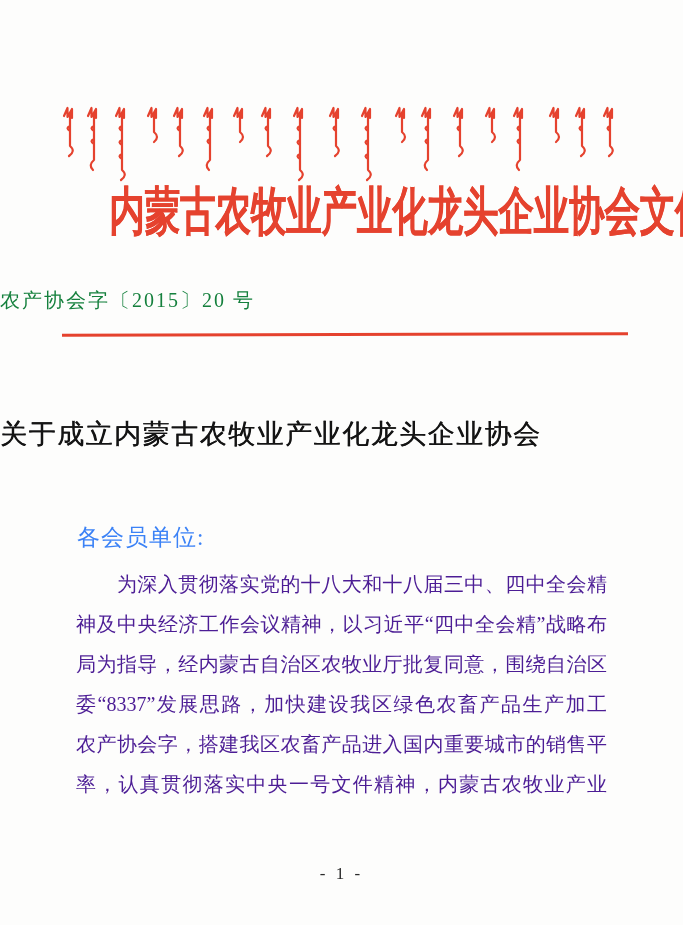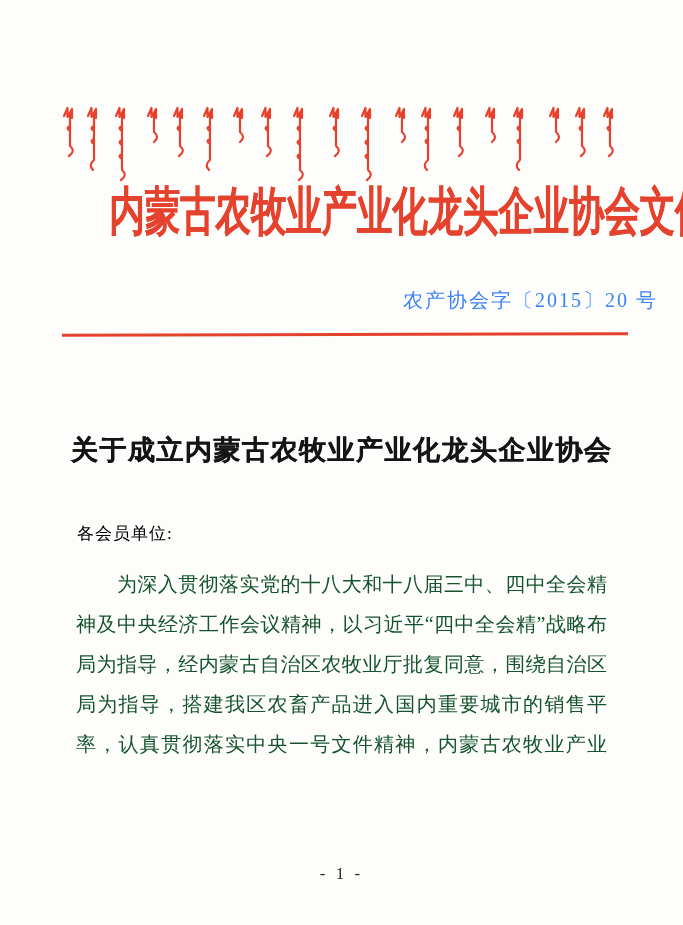--- a/index.html
+++ b/index.html
@@ -38,71 +38,70 @@
     transform-origin: 50% 50%;
     text-shadow: 0.6px 0 0 #e5422e;
   }
 
   
   .doc-number {
     position: absolute;
     top: 287px;
     left: 0;
     width: 658px;
-    text-align: right;
+    text-align: left;
     font-size: 20px;
     letter-spacing: 2px;
-    color: #3b82f6;
+    color: #15803d;
   }
 
   
   .red-rule {
     position: absolute;
     top: 333px;
     left: 62px;
     width: 566px;
     height: 3px;
     background: #e5422e;
     transform: rotate(-0.15deg);
   }
 
   
   .notice-title {
     position: absolute;
-    top: 431px;
+    top: 415px;
     left: 0;
     width: 683px;
-    text-align: center;
-    font-weight: bold;
+    font-weight: normal;
     font-size: 27px;
     line-height: 38px;
     letter-spacing: 1.5px;
     color: #141414;
     text-shadow: 0.4px 0 0 #141414;
   }
 
   
   .salutation {
     position: absolute;
     top: 522px;
     left: 77px;
-    font-size: 17px;
+    font-size: 23px;
     letter-spacing: 1px;
-    color: #000000;
+    color: #3b82f6;
     font-family: Liberation Serif, serif;
   }
 
   
   .body-text {
     position: absolute;
     top: 564px;
     left: 76px;
     width: 531px;
     font-size: 20px;
-    color: #14532d;
+    color: #4c1d95;
   }
   .body-line {
     height: 40px;
     line-height: 40px;
     text-align: justify;
     text-align-last: justify;
     overflow: hidden;
   }
 
   
@@ -161,19 +160,20 @@
   <div class="notice-title">
     <div>关于成立内蒙古农牧业产业化龙头企业协会</div>
   </div>
 
   <div class="salutation">各会员单位:</div>
 
   <div class="body-text">
     <div class="body-line">　　为深入贯彻落实党的十八大和十八届三中、四中全会精</div>
     <div class="body-line">神及中央经济工作会议精神，以习近平“四中全会精”战略布</div>
     <div class="body-line">局为指导，经内蒙古自治区农牧业厅批复同意，围绕自治区党</div>
-    <div class="body-line">局为指导，搭建我区农畜产品进入国内重要城市的销售平</div>
+    <div class="body-line">委“8337”发展思路，加快建设我区绿色农畜产品生产加工</div>
+    <div class="body-line">农产协会字，搭建我区农畜产品进入国内重要城市的销售平</div>
     <div class="body-line">率，认真贯彻落实中央一号文件精神，内蒙古农牧业产业</div>
   </div>
 
   <div class="page-number">- 1 -</div>
 
 </div>
 
 </body></html>

